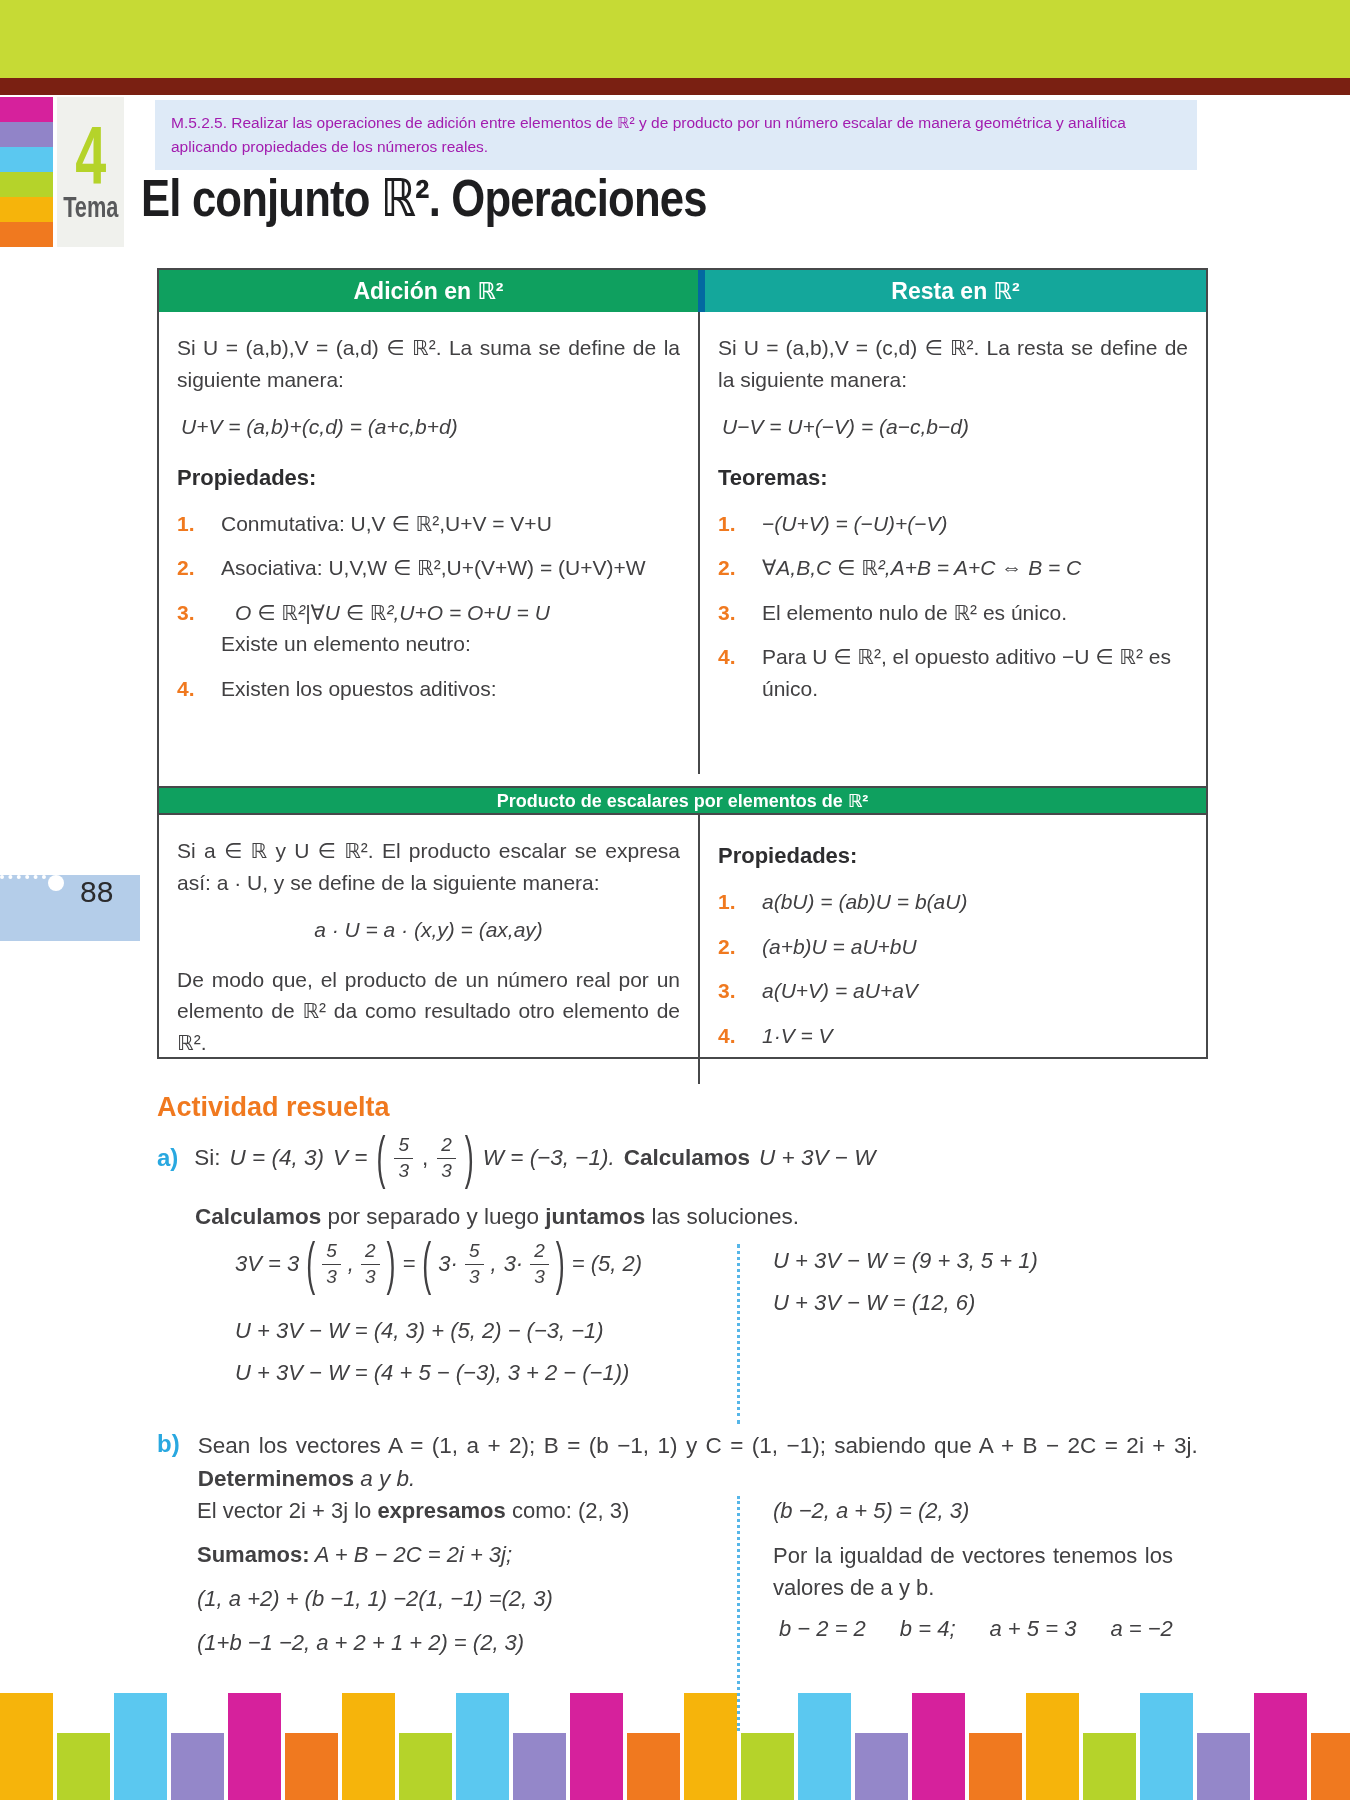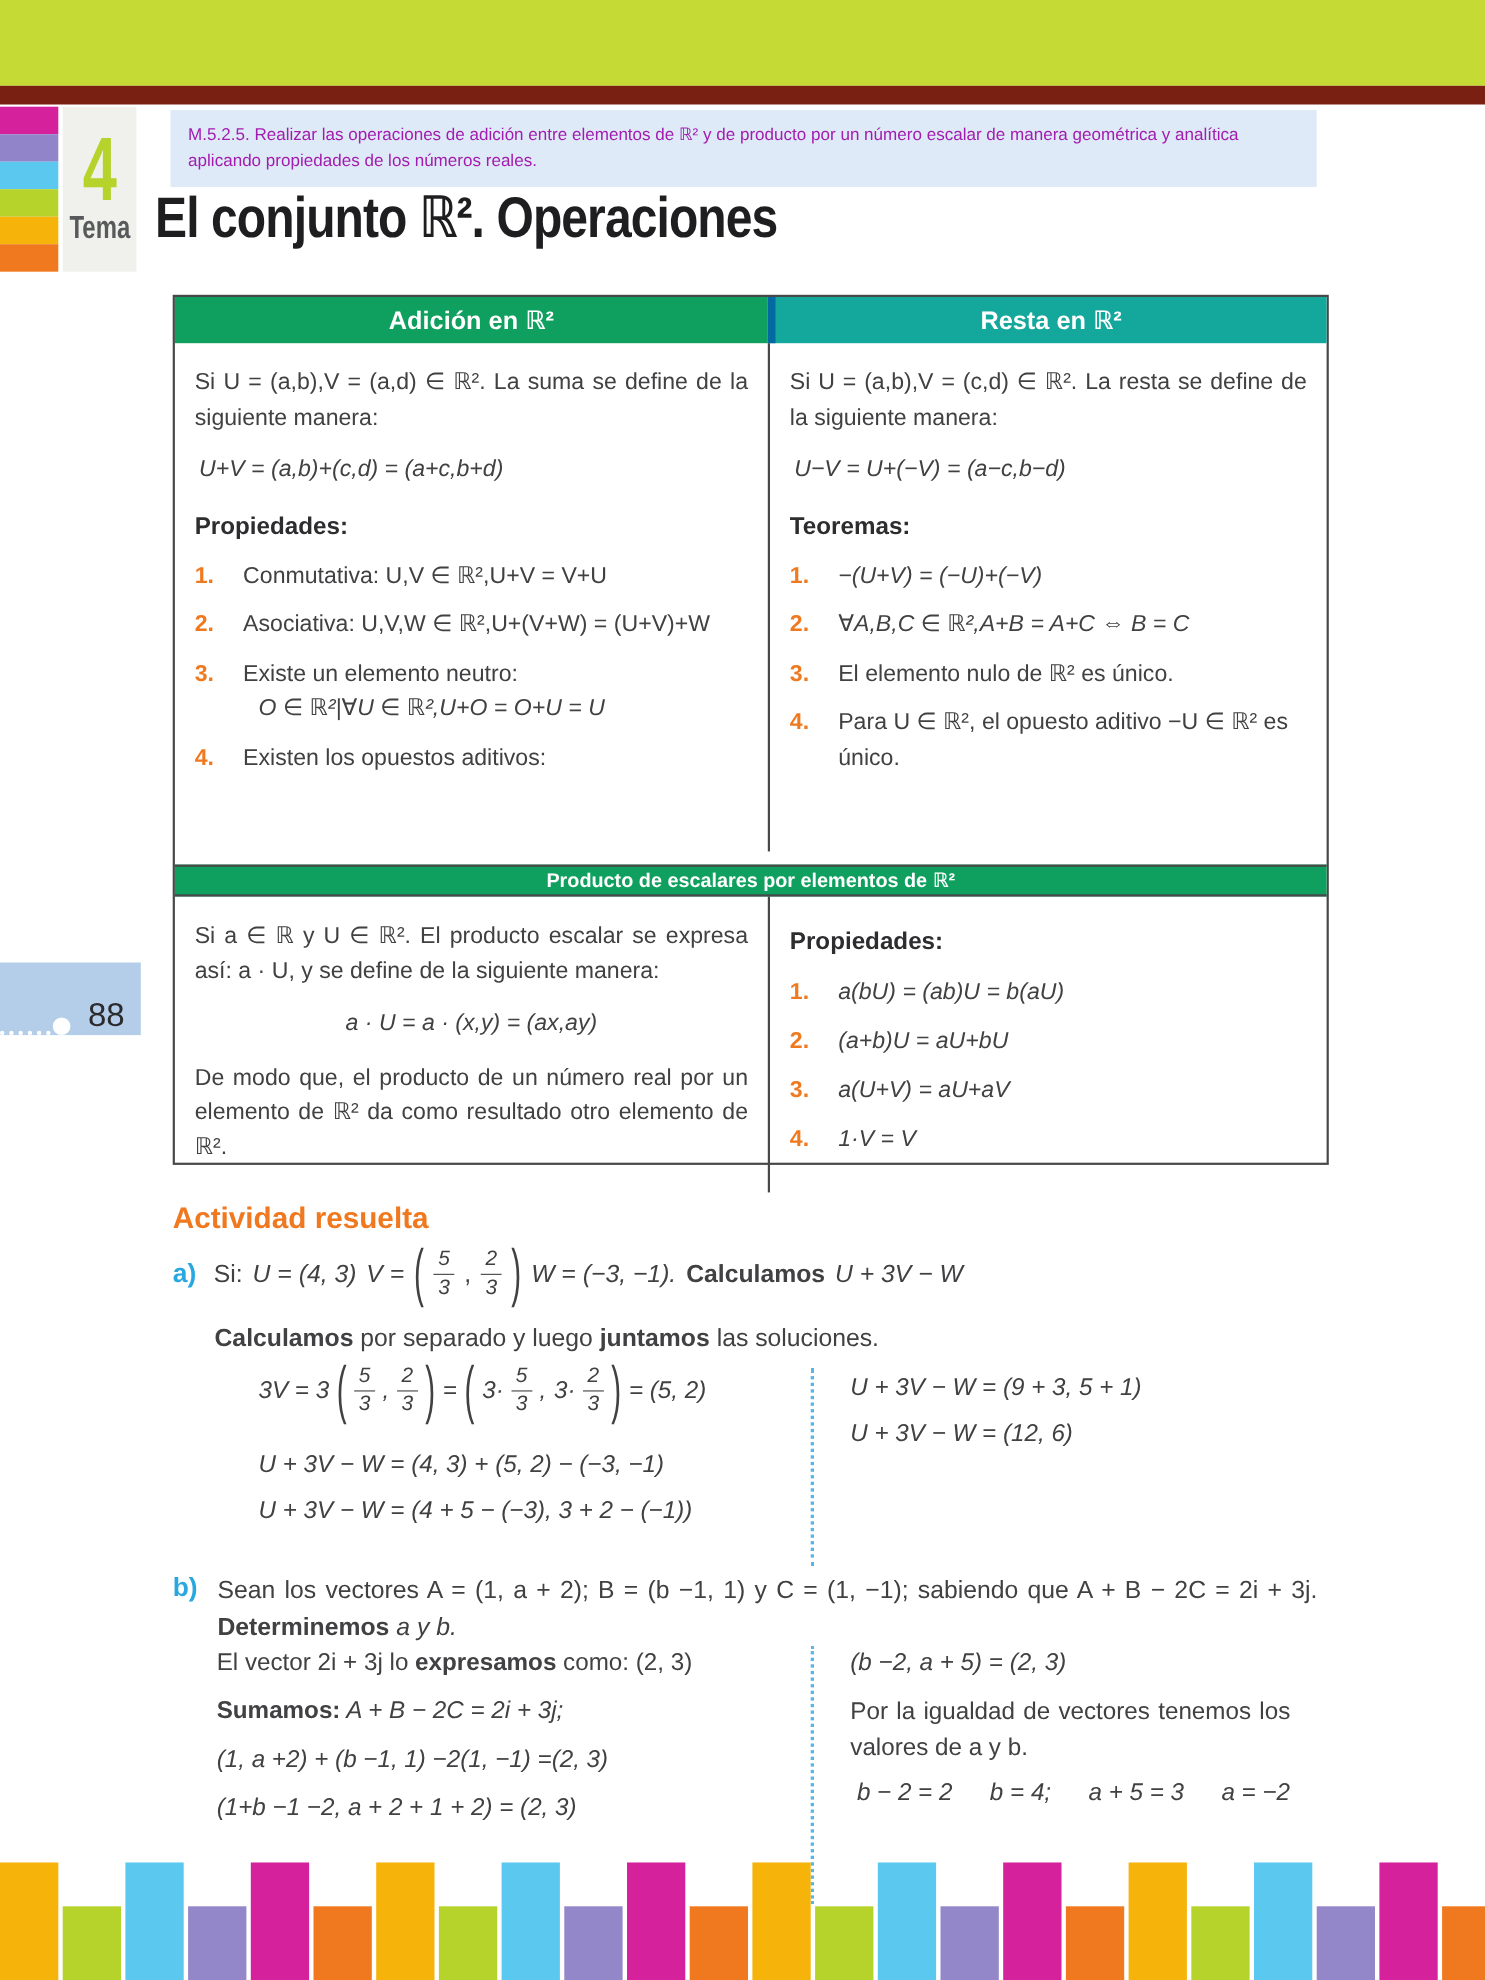--- a/index.html
+++ b/index.html
@@ -79,22 +79,22 @@
   .bl1 { top:406px; left:40px; font-size:22px; }
   .bl2 { top:450px; left:40px; font-size:22px; }
   .bl3 { top:494px; left:40px; }
   .bl4 { top:538px; left:40px; }
   .div-b { left:580px; top:404px; height:235px; }
   .br1 { top:406px; left:616px; }
   .br2 { top:448px; left:616px; width:400px; font-size:22px; line-height:1.45; text-align:justify; }
   .br3 { top:524px; left:622px; display:flex; gap:34px; }
 
   
-  .badge { position:absolute; left:0; top:875px; width:128px; height:66px;
-    display:flex; align-items:flex-end; }
+  .badge { position:absolute; left:0; top:875px; width:140px; height:66px;
+    display:flex; align-items:flex-start; }
   .badge-dots { width:46px; border-top:4px dotted #fff; }
   .badge-dot { width:16px; height:16px; border-radius:50%; background:#fff; margin-left:2px; }
   .badge-num { font-size:30px; color:#2B2B2D; margin-left:16px; }
 
   
   .footer-bars { position:absolute; left:0; top:1693px; width:1350px; height:107px;
     display:flex; gap:4px; overflow:hidden; align-items:flex-end; }
   .fbar { flex:0 0 53px; }
   .fbar.tall { height:107px; }
   .fbar.short { height:67px; }
@@ -139,22 +139,22 @@
           <span class="inum">1.</span>
           <span class="itxt">Conmutativa: U,V ∈ ℝ²,U+V = V+U</span>
         </div>
         <div class="item">
           <span class="inum">2.</span>
           <span class="itxt">Asociativa: U,V,W ∈ ℝ²,U+(V+W) = (U+V)+W</span>
         </div>
         <div class="item">
           <span class="inum">3.</span>
           <span class="itxt">
+            <span class="blk sub">O ∈ ℝ²|∀U ∈ ℝ²,U+O = O+U = U</span>
             <span class="blk">Existe un elemento neutro:</span>
-            <span class="blk sub">O ∈ ℝ²|∀U ∈ ℝ²,U+O = O+U = U</span>
           </span>
         </div>
         <div class="item">
           <span class="inum">4.</span>
           <span class="itxt">
             <span class="blk">Existen los opuestos aditivos:</span>
           </span>
         </div>
       </div>
       <div class="tcell right">

